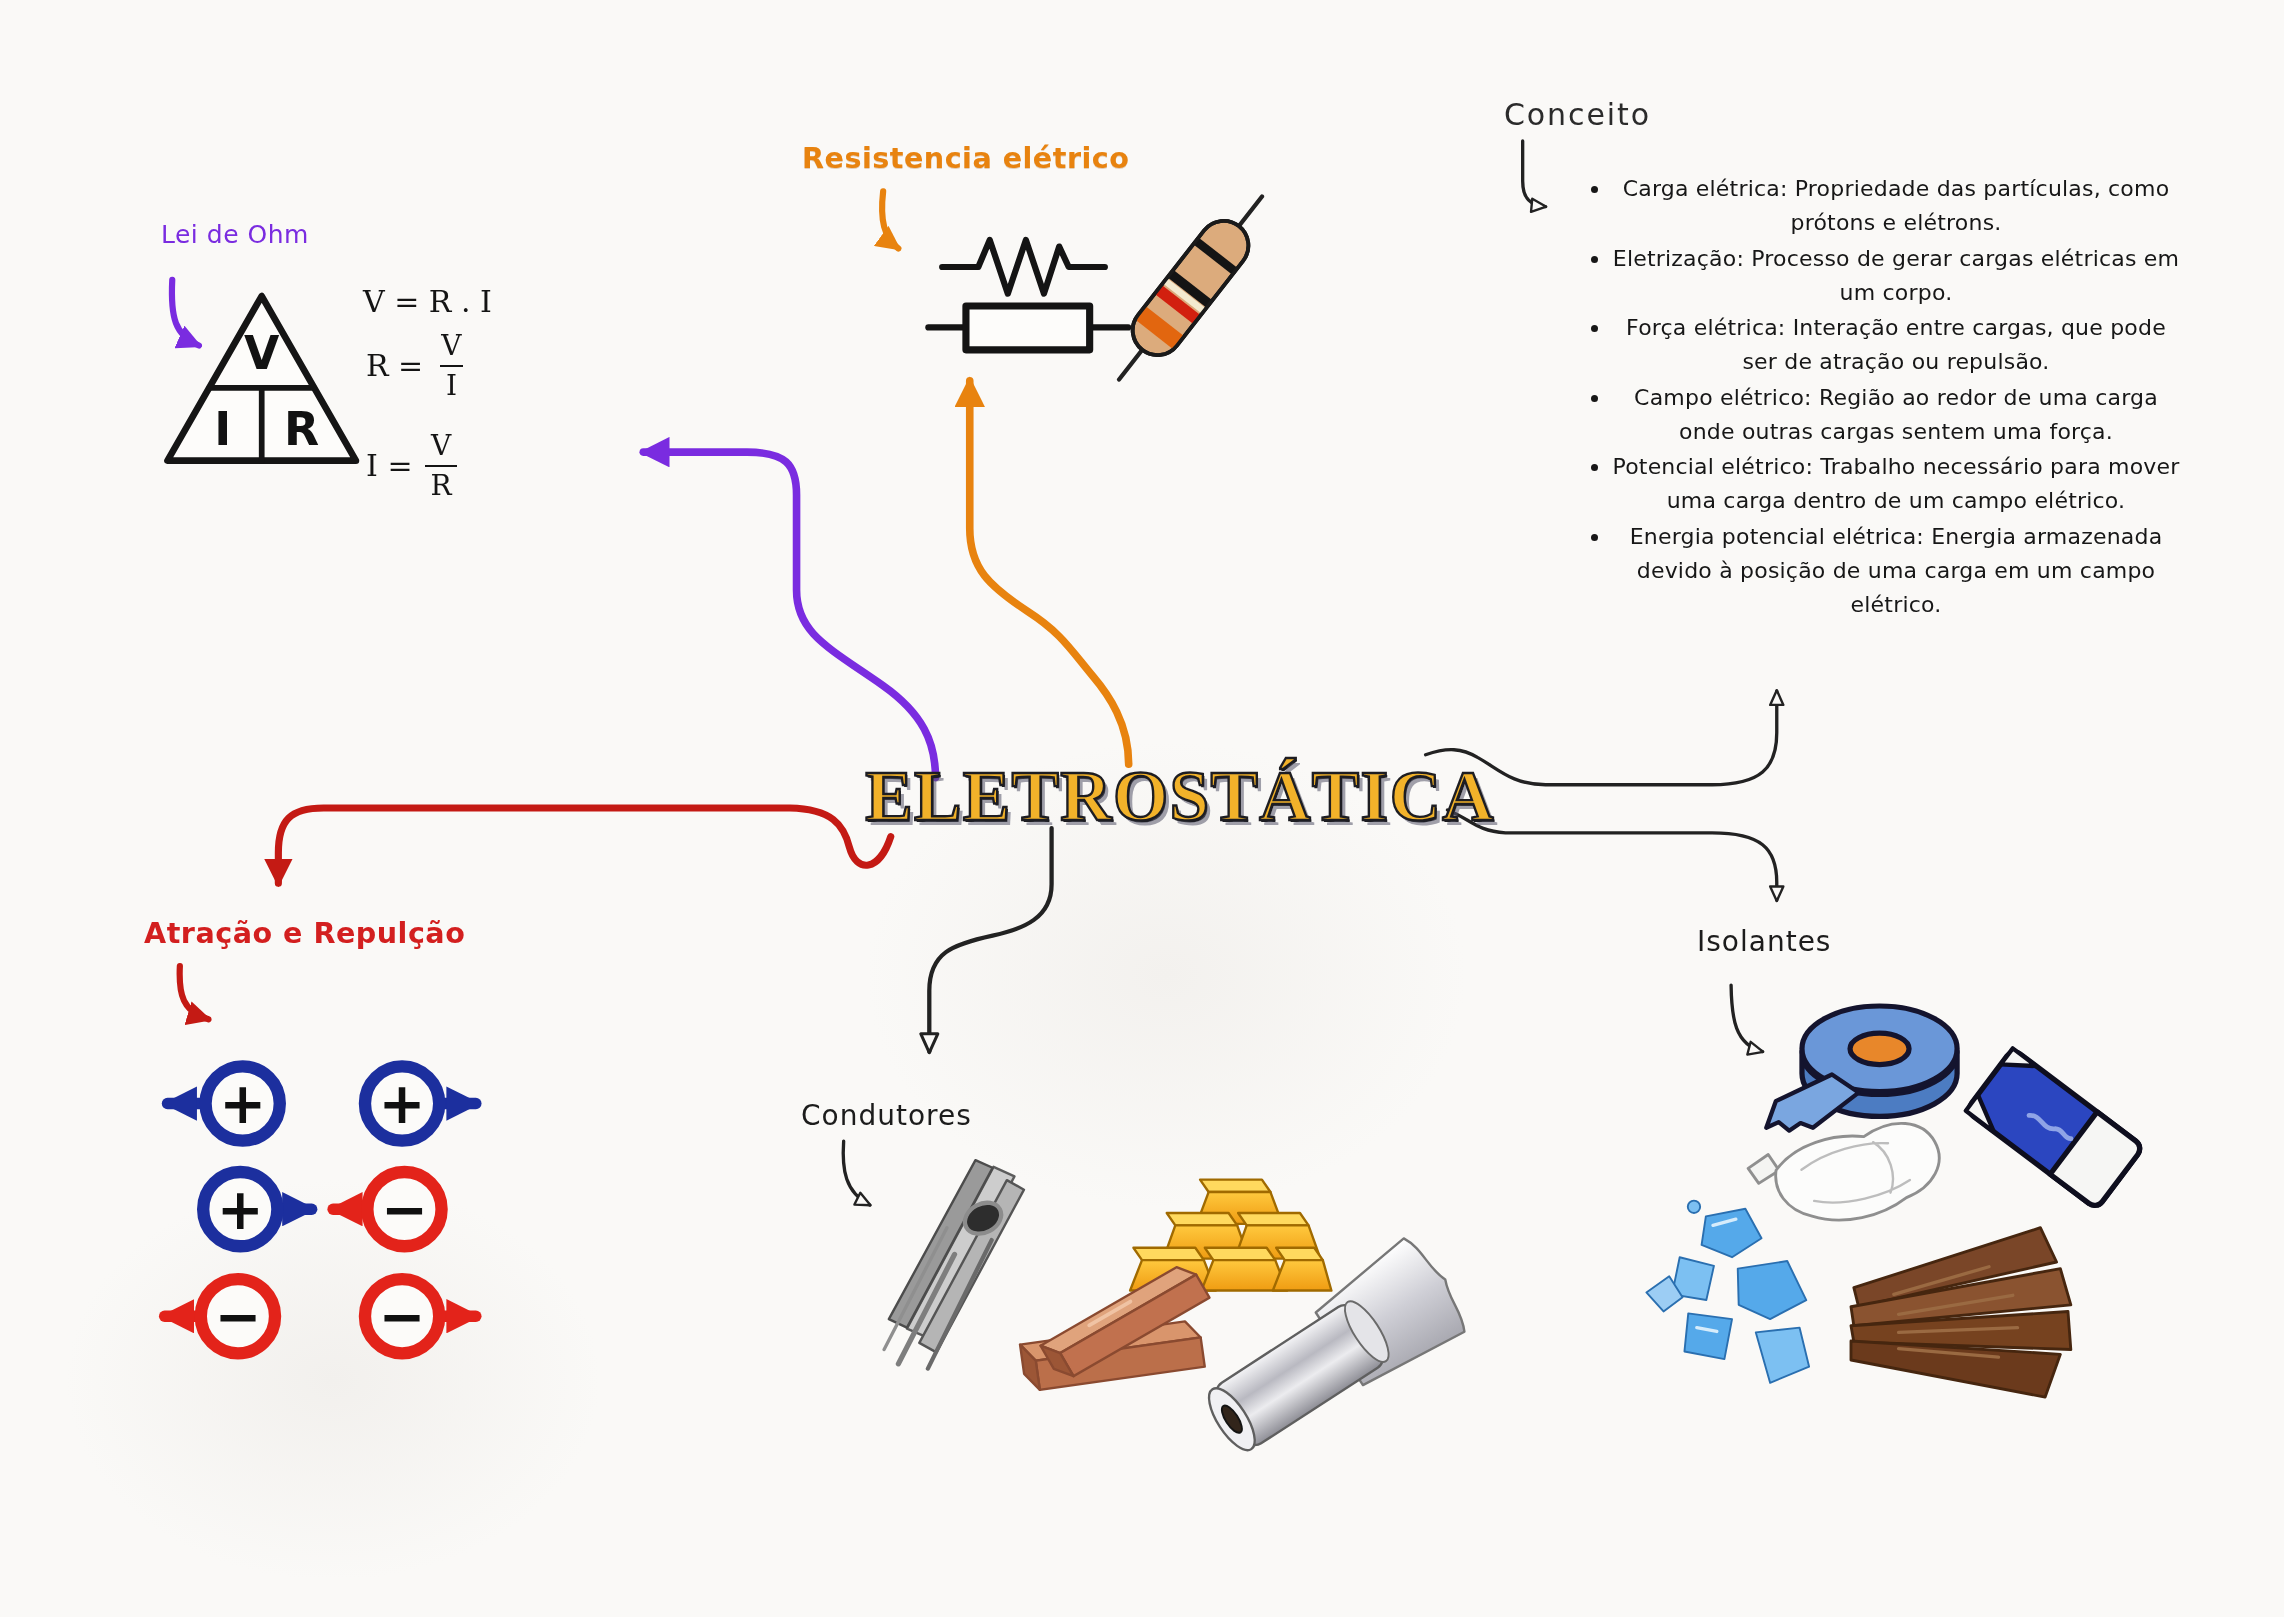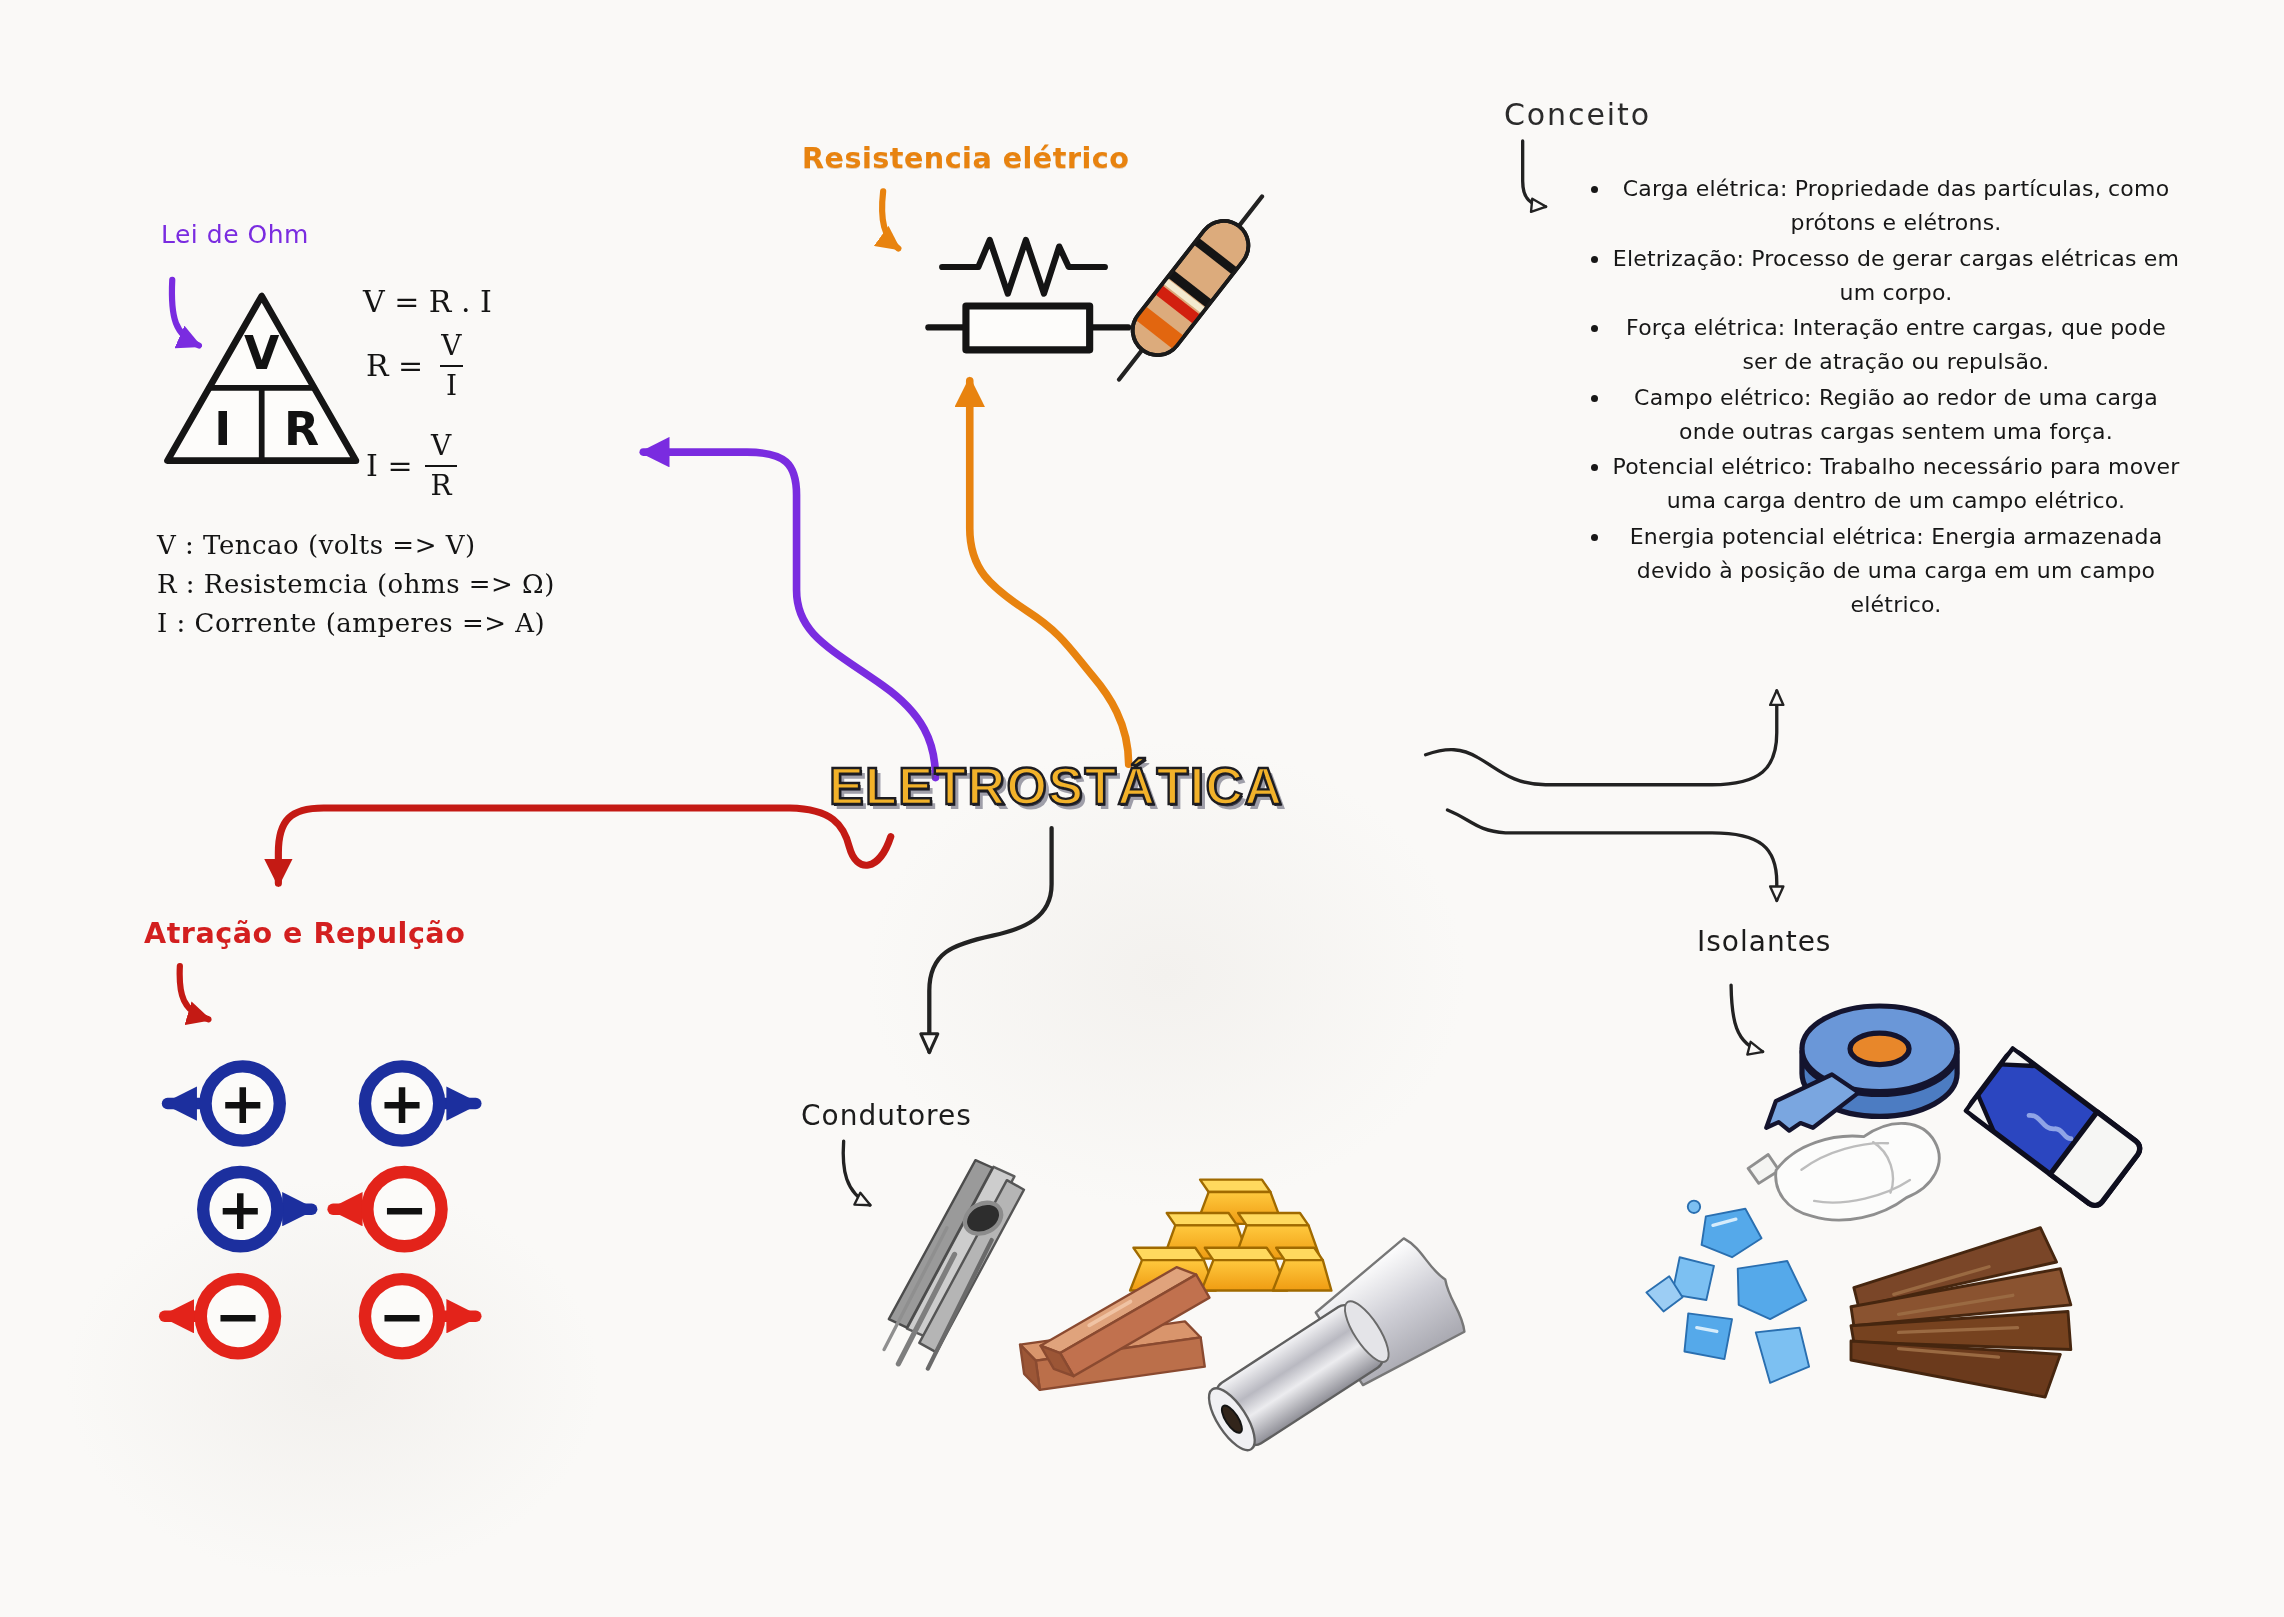--- a/index.html
+++ b/index.html
@@ -18,25 +18,25 @@
   svg{position:absolute; left:0; top:0;}
   svg *{stroke-linecap:round; stroke-linejoin:round;}
   .abs{position:absolute;}
   .hand{font-family:"DejaVu Sans", sans-serif; letter-spacing:0.5px;}
   .label-purple{color:var(--purple); font-size:25px; font-weight:400;}
   .label-orange{color:var(--orange); font-size:28.6px; font-weight:700; text-shadow:0 1px 0 rgba(160,80,0,.25);}
   .label-red{color:var(--red); font-size:28.6px; font-weight:700;}
   .label-ink-light{color:#2b2b2b; font-size:30px; font-weight:400; letter-spacing:1.9px;}
   .label-ink{color:#1c1c1c; font-size:28px; font-weight:400; letter-spacing:1px;}
   .main-title{
-    width:666px; text-align:left; font-size:52px; font-weight:700; letter-spacing:1.4px;
+    width:666px; text-align:right; font-size:71px; font-weight:700; letter-spacing:1.4px;
     color:var(--gold);
     -webkit-text-stroke:2.4px #1d1d22;
     text-shadow:4.3px 5.2px 0 rgba(85,85,105,.55), 1.4px 1.9px 0 #1d1d22;
-    font-family:Liberation Sans, sans-serif;
+    font-family:Liberation Serif, serif;
   }
   .math{font-family:"DejaVu Serif", serif; color:#141414;}
   .formula{display:flex; align-items:center; gap:12.4px; font-size:30px;}
   .frac{display:inline-flex; flex-direction:column; align-items:center; line-height:1; font-size:28px;}
   .frac .num{padding:0 5.7px 4.8px;}
   .frac .den{padding:4.8px 5.7px 0; border-top:2.4px solid #141414;}
   .defs-block{font-size:26px; line-height:1.5; letter-spacing:0.5px;}
   .defs-block div{white-space:nowrap;}
   .concept-list{margin:0; padding-left:29.5px; width:571px; font-size:22px; line-height:1.55; color:#171717; letter-spacing:0.2px;text-align:center;}
   .concept-list li{margin-bottom:1.4px;}
@@ -287,25 +287,20 @@
     </span>
   </div>
   <div class="abs math formula" style="left:366px; top:432px;">
     <span>I =</span>
     <span class="frac">
       <span class="num">V</span>
       <span class="den">R</span>
     </span>
   </div>
 
-  <div class="abs math defs-block" style="left:157px; top:526px;">
-    <div>V : Tencao (volts =&gt; V)</div>
-    <div>R : Resistemcia (ohms =&gt; Ω)</div>
-    <div>I : Corrente (amperes =&gt; A)</div>
-  </div>
 
   <div class="abs hand label-orange" style="left:802px; top:141px;">Resistencia elétrico</div>
 
   <div class="abs main-title" style="left:829px; top:756px;">ELETROSTÁTICA</div>
 
   <div class="abs hand label-ink-light" style="left:1504px; top:97px;text-align:right;">Conceito</div>
   <ul class="abs concept-list" style="left:1581px; top:172px;">
     <li>Carga elétrica: Propriedade das partículas, como prótons e elétrons.</li>
     <li>Eletrização: Processo de gerar cargas elétricas em um corpo.</li>
     <li>Força elétrica: Interação entre cargas, que pode ser de atração ou repulsão.</li>

